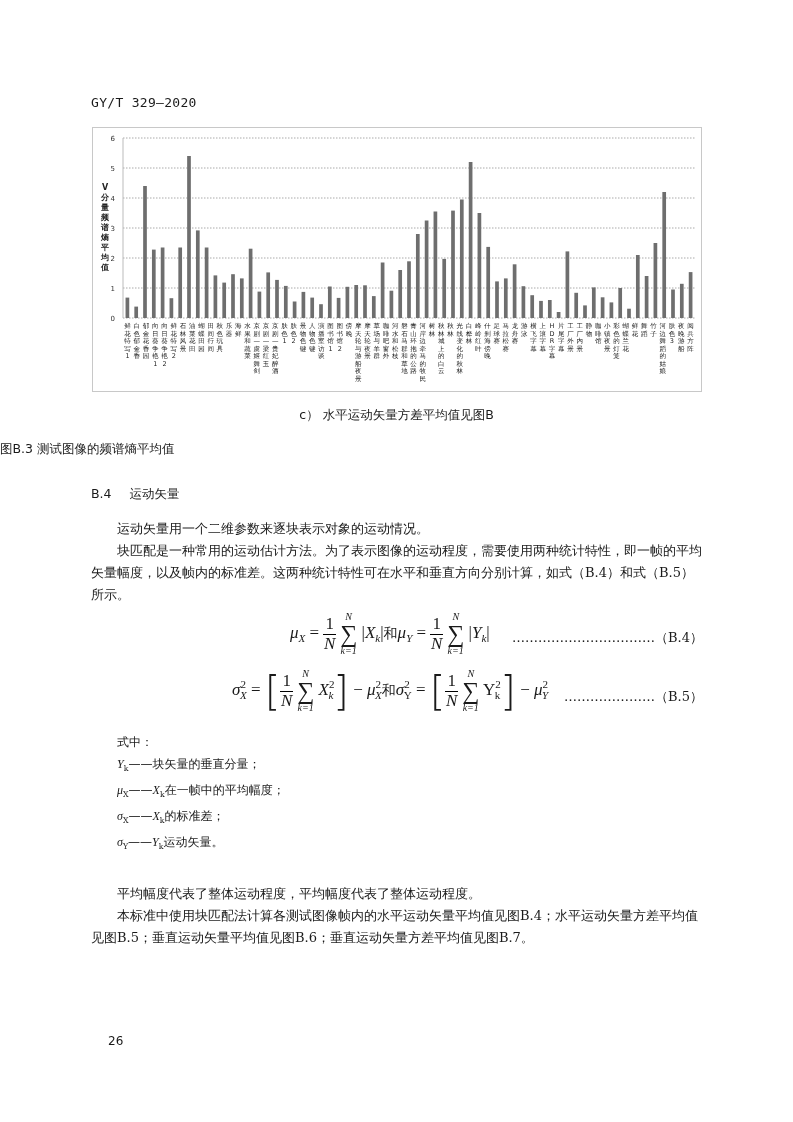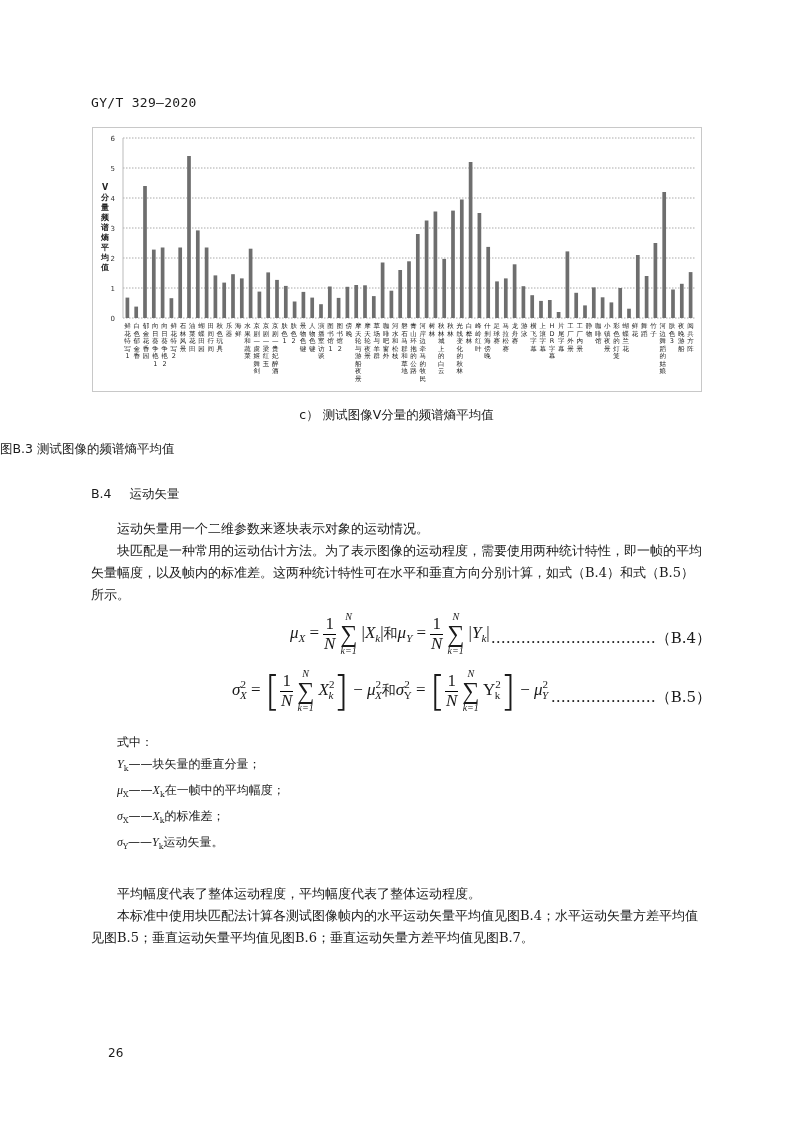--- a/index.html
+++ b/index.html
@@ -7,24 +7,24 @@
   .doc-code { position: absolute; left: 91px; top: 95px; font-family: "DejaVu Sans Mono", "Liberation Mono", monospace; font-size: 13px; letter-spacing: 0.3px; }
   .chart-frame { position: absolute; left: 92px; top: 127px; width: 610px; height: 265px; border: 1px solid #c8c8c8; box-sizing: border-box; }
   .chart-svg { position: absolute; left: 0; top: 0; }
   .caption-sub { position: absolute; left: 0; width: 793px; top: 407px; text-align: center; font-family: "DejaVu Sans", sans-serif; font-size: 12.5px; }
   .caption-fig { position: absolute; left: 0; width: 793px; top: 441px; text-align: left; font-family: "DejaVu Sans", sans-serif; font-size: 12.5px; }
   .section-head { position: absolute; left: 91px; top: 486px; font-family: "DejaVu Sans", sans-serif; font-size: 12.5px; }
   .section-head .num { margin-right: 14px; }
   .para { position: absolute; left: 91px; width: 615px; font-size: 13px; line-height: 22px; }
   .indent { text-indent: 26px; }
   .formula { position: absolute; font-family: "Liberation Serif", "DejaVu Serif", serif; font-size: 17px; }
-  .eqnum { position: absolute; right: 82px; font-size: 15px; font-family: "DejaVu Serif", serif; }
+  .eqnum { position: absolute; right: 90px; font-size: 13px; font-family: "DejaVu Serif", serif; }
   .deflist { position: absolute; left: 117px; top: 732px; font-size: 12px; line-height: 21.7px; }
   .deflist i { font-family: "Liberation Serif", serif; font-style: italic; }
-  .pagenum { position: absolute; left: 108px; top: 1034px; font-size: 12px; font-family: "DejaVu Sans", sans-serif; margin-top: 12px; }
+  .pagenum { position: absolute; left: 108px; top: 1034px; font-size: 12px; font-family: "DejaVu Sans", sans-serif; }
   sub, sup { font-size: 65%; }
   .sum { display: inline-block; vertical-align: middle; text-align: center; line-height: 1; position: relative; }
   .sum .lim { display: block; font-size: 10px; font-style: italic; }
   .sum .sig { display: block; font-size: 24px; }
   .frac { display: inline-block; vertical-align: middle; text-align: center; }
   .frac span { display: block; line-height: 1.1; }
   .frac .top { border-bottom: 1px solid #000; padding: 0 2px; }
   .bracket { font-size: 40px; vertical-align: middle; font-family: "DejaVu Sans", sans-serif; font-weight: 200; }
 </style>
 </head>
@@ -181,21 +181,21 @@
       <text font-size="6.5" fill="#222" text-anchor="middle" font-family="DejaVu Sans, sans-serif"><tspan x="542.0322580645162" y="200">鲜</tspan><tspan x="542.0322580645162" y="207.5">花</tspan></text>
       <text font-size="6.5" fill="#222" text-anchor="middle" font-family="DejaVu Sans, sans-serif"><tspan x="551.258064516129" y="200">舞</tspan><tspan x="551.258064516129" y="207.5">蹈</tspan></text>
       <text font-size="6.5" fill="#222" text-anchor="middle" font-family="DejaVu Sans, sans-serif"><tspan x="560.483870967742" y="200">竹</tspan><tspan x="560.483870967742" y="207.5">子</tspan></text>
       <text font-size="6.5" fill="#222" text-anchor="middle" font-family="DejaVu Sans, sans-serif"><tspan x="569.7096774193549" y="200">河</tspan><tspan x="569.7096774193549" y="207.5">边</tspan><tspan x="569.7096774193549" y="215">舞</tspan><tspan x="569.7096774193549" y="222.5">蹈</tspan><tspan x="569.7096774193549" y="230">的</tspan><tspan x="569.7096774193549" y="237.5">姑</tspan><tspan x="569.7096774193549" y="245">娘</tspan></text>
       <text font-size="6.5" fill="#222" text-anchor="middle" font-family="DejaVu Sans, sans-serif"><tspan x="578.9354838709678" y="200">肤</tspan><tspan x="578.9354838709678" y="207.5">色</tspan><tspan x="578.9354838709678" y="215">3</tspan></text>
       <text font-size="6.5" fill="#222" text-anchor="middle" font-family="DejaVu Sans, sans-serif"><tspan x="588.1612903225807" y="200">夜</tspan><tspan x="588.1612903225807" y="207.5">晚</tspan><tspan x="588.1612903225807" y="215">游</tspan><tspan x="588.1612903225807" y="222.5">船</tspan></text>
       <text font-size="6.5" fill="#222" text-anchor="middle" font-family="DejaVu Sans, sans-serif"><tspan x="597.3870967741935" y="200">阅</tspan><tspan x="597.3870967741935" y="207.5">兵</tspan><tspan x="597.3870967741935" y="215">方</tspan><tspan x="597.3870967741935" y="222.5">阵</tspan></text>
     </svg>
 </div>
 
-<div class="caption-sub">c）  测试图像V分量的频谱熵平均值</div>
+<div class="caption-sub">c）  水平运动矢量方差平均值见图B</div>
 <div class="caption-fig">图B.3  测试图像的频谱熵平均值</div>
 
 <div class="section-head">
   <span class="num">B.4</span>
   <span>运动矢量</span>
 </div>
 
 <div class="para indent" style="top:518px;">运动矢量用一个二维参数来逐块表示对象的运动情况。</div>
 <div class="para indent" style="top:540px;">块匹配是一种常用的运动估计方法。为了表示图像的运动程度，需要使用两种统计特性，即一帧的平均矢量幅度，以及帧内的标准差。这两种统计特性可在水平和垂直方向分别计算，如式（B.4）和式（B.5）所示。</div>
 

